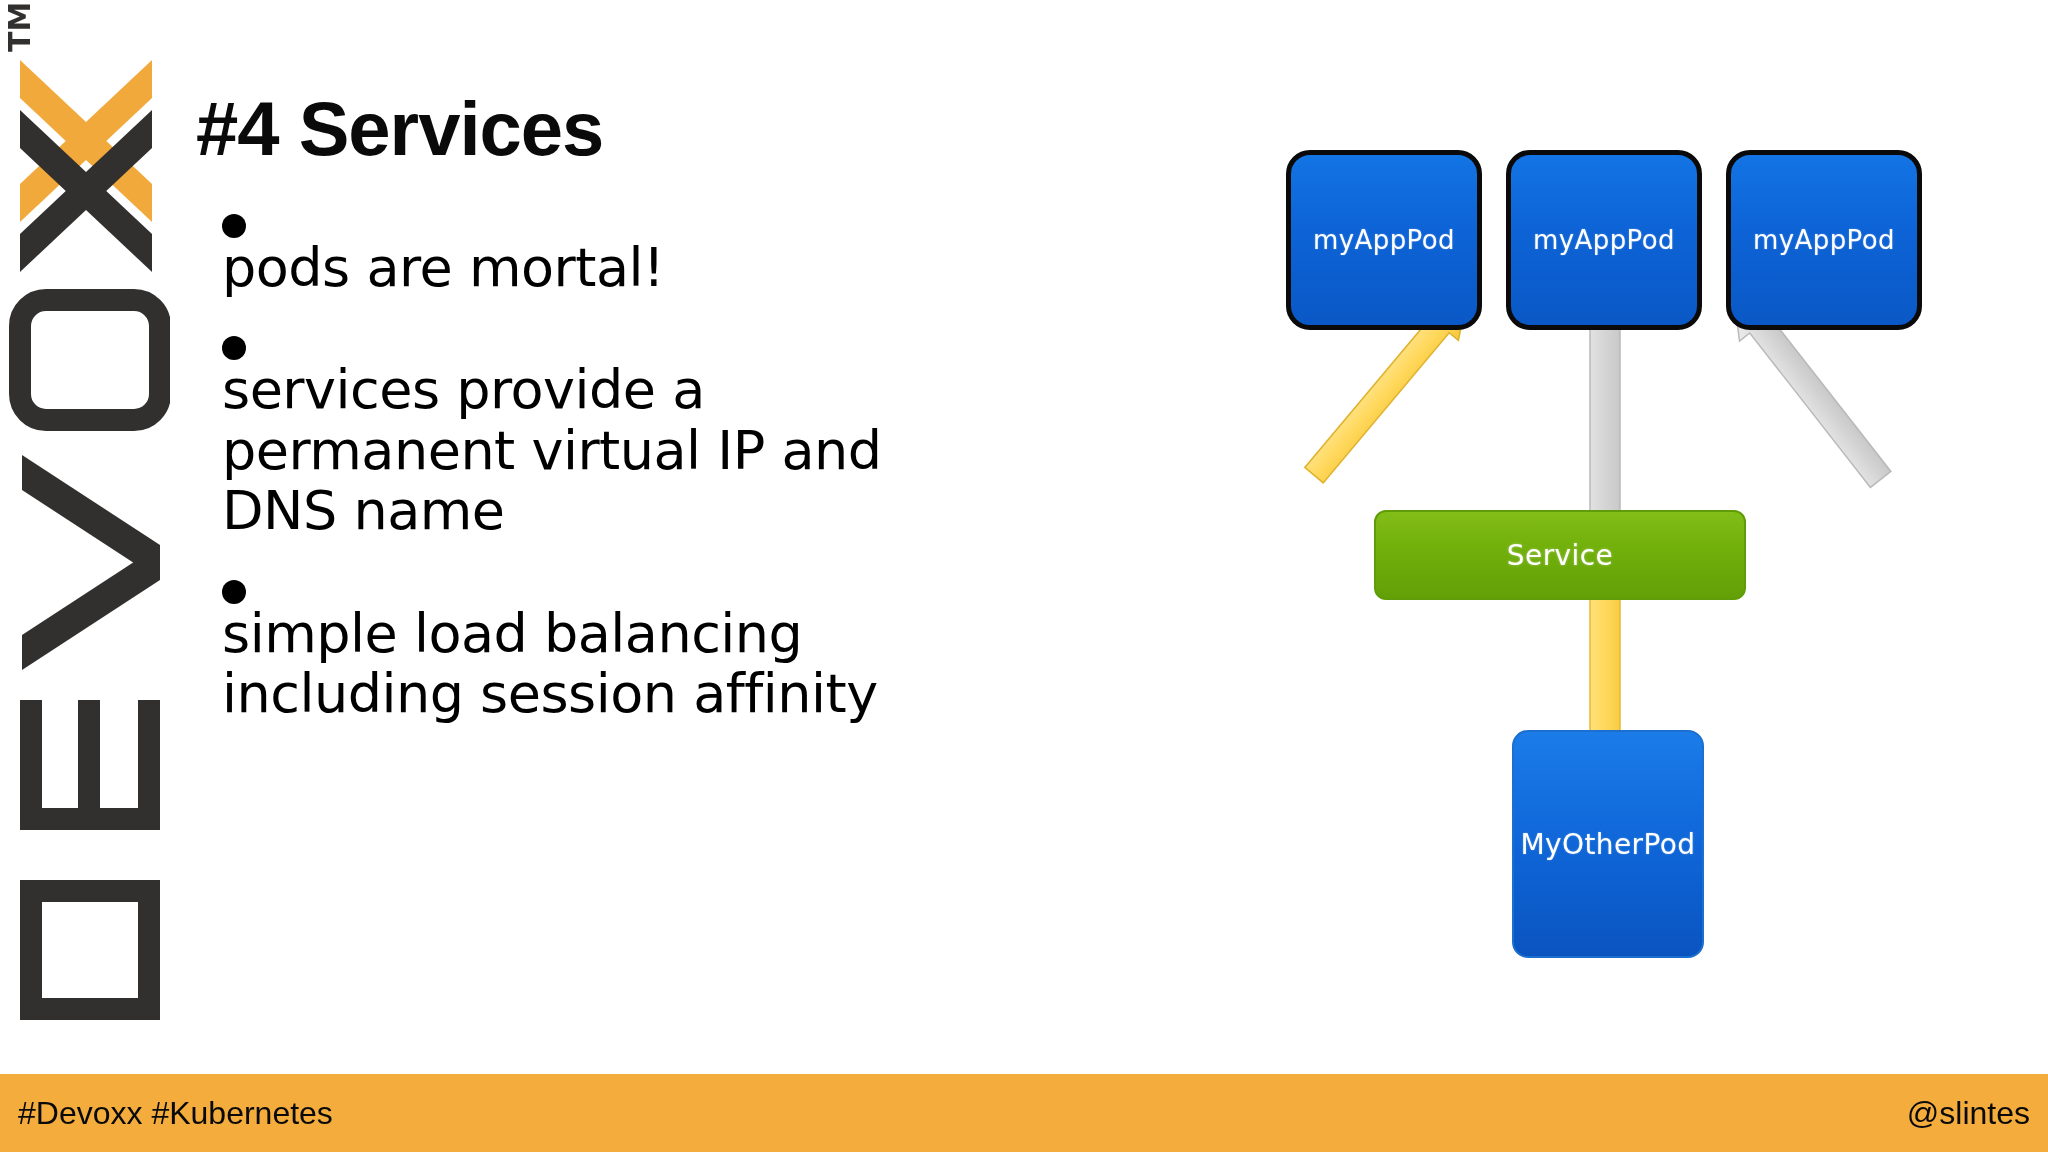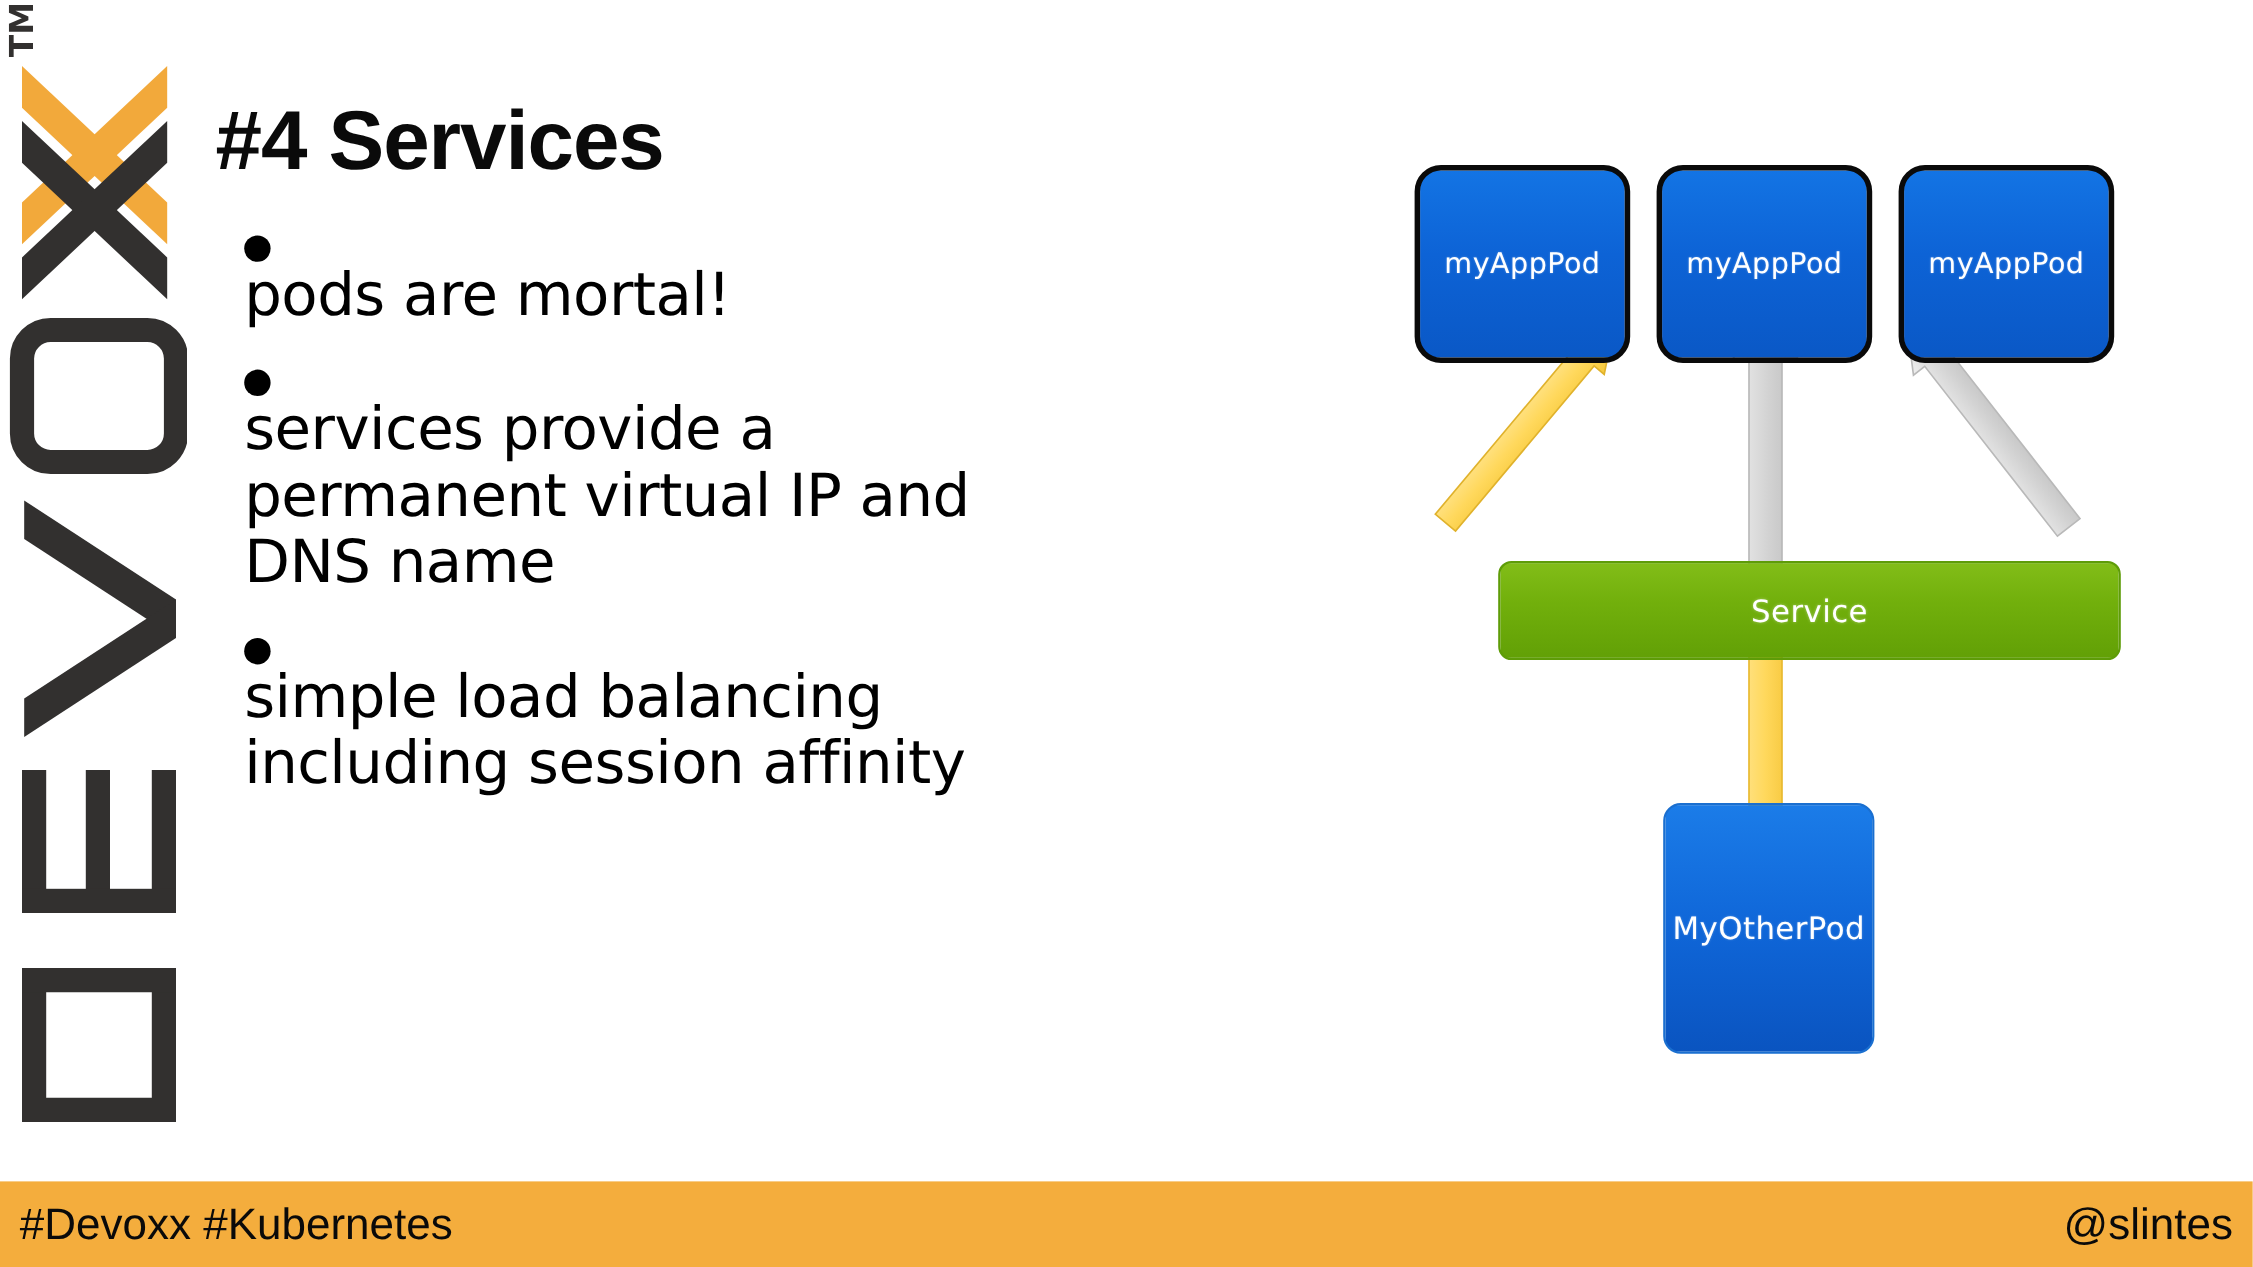--- a/index.html
+++ b/index.html
@@ -140,21 +140,21 @@
     width: 2048px;
     height: 78px;
     background: #f4ad3d;
     display: flex;
     align-items: center;
     justify-content: space-between;
     box-sizing: border-box;
     padding: 0 18px;
   }
   .footer-text {
-    font-size: 40px;
+    font-size: 32px;
     color: #0a0a0a;
     font-family: "Liberation Sans", sans-serif;
     line-height: 1;
     white-space: nowrap;
   }
 </style>
 </head>
 <body>
 
 <div id="devoxx-logo">
@@ -255,21 +255,21 @@
   <div class="pod-box" style="left:36px; top:0px; width:196px; height:180px;">
     <span>myAppPod</span>
   </div>
   <div class="pod-box" style="left:256px; top:0px; width:196px; height:180px;">
     <span>myAppPod</span>
   </div>
   <div class="pod-box" style="left:476px; top:0px; width:196px; height:180px;">
     <span>myAppPod</span>
   </div>
 
-  <div class="service-box" style="left:112px; top:360px; width:566px; height:90px;">
+  <div class="service-box" style="left:124px; top:360px; width:372px; height:90px;">
     <span>Service</span>
   </div>
 
   <div class="pod-soft" style="left:262px; top:580px; width:192px; height:228px;">
     <span>MyOtherPod</span>
   </div>
 
 </div>
 
 <div id="footer-bar">

